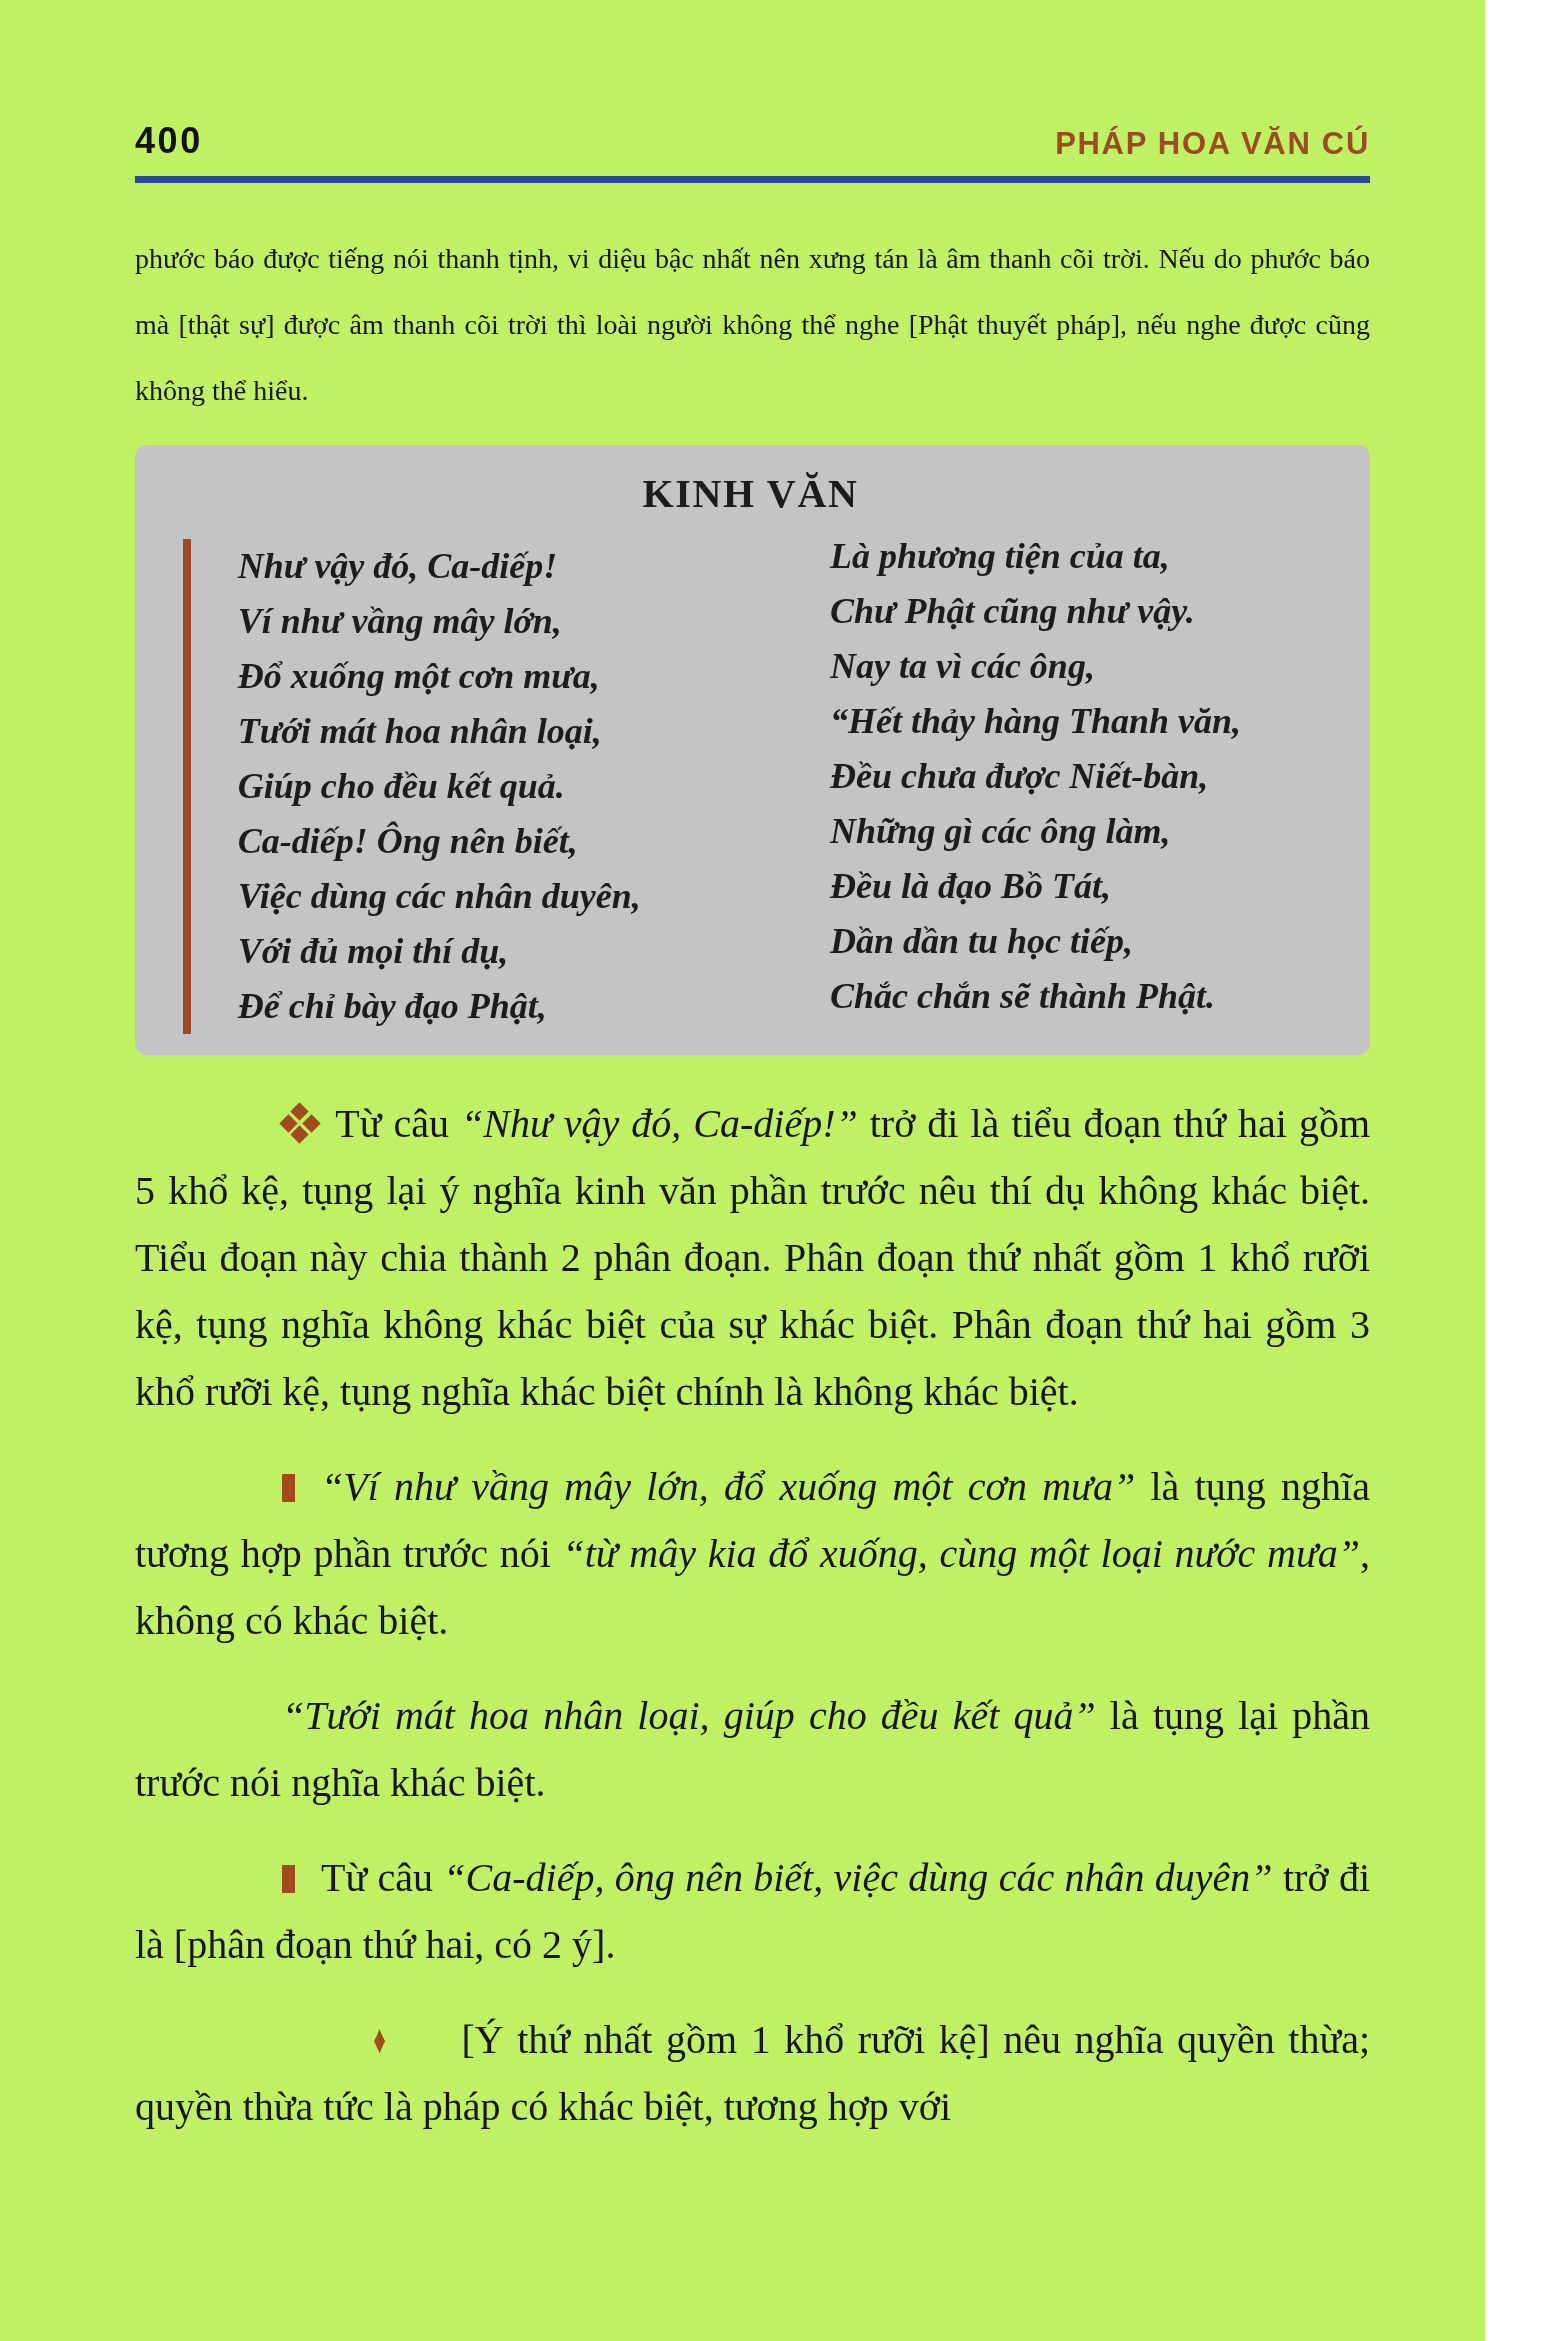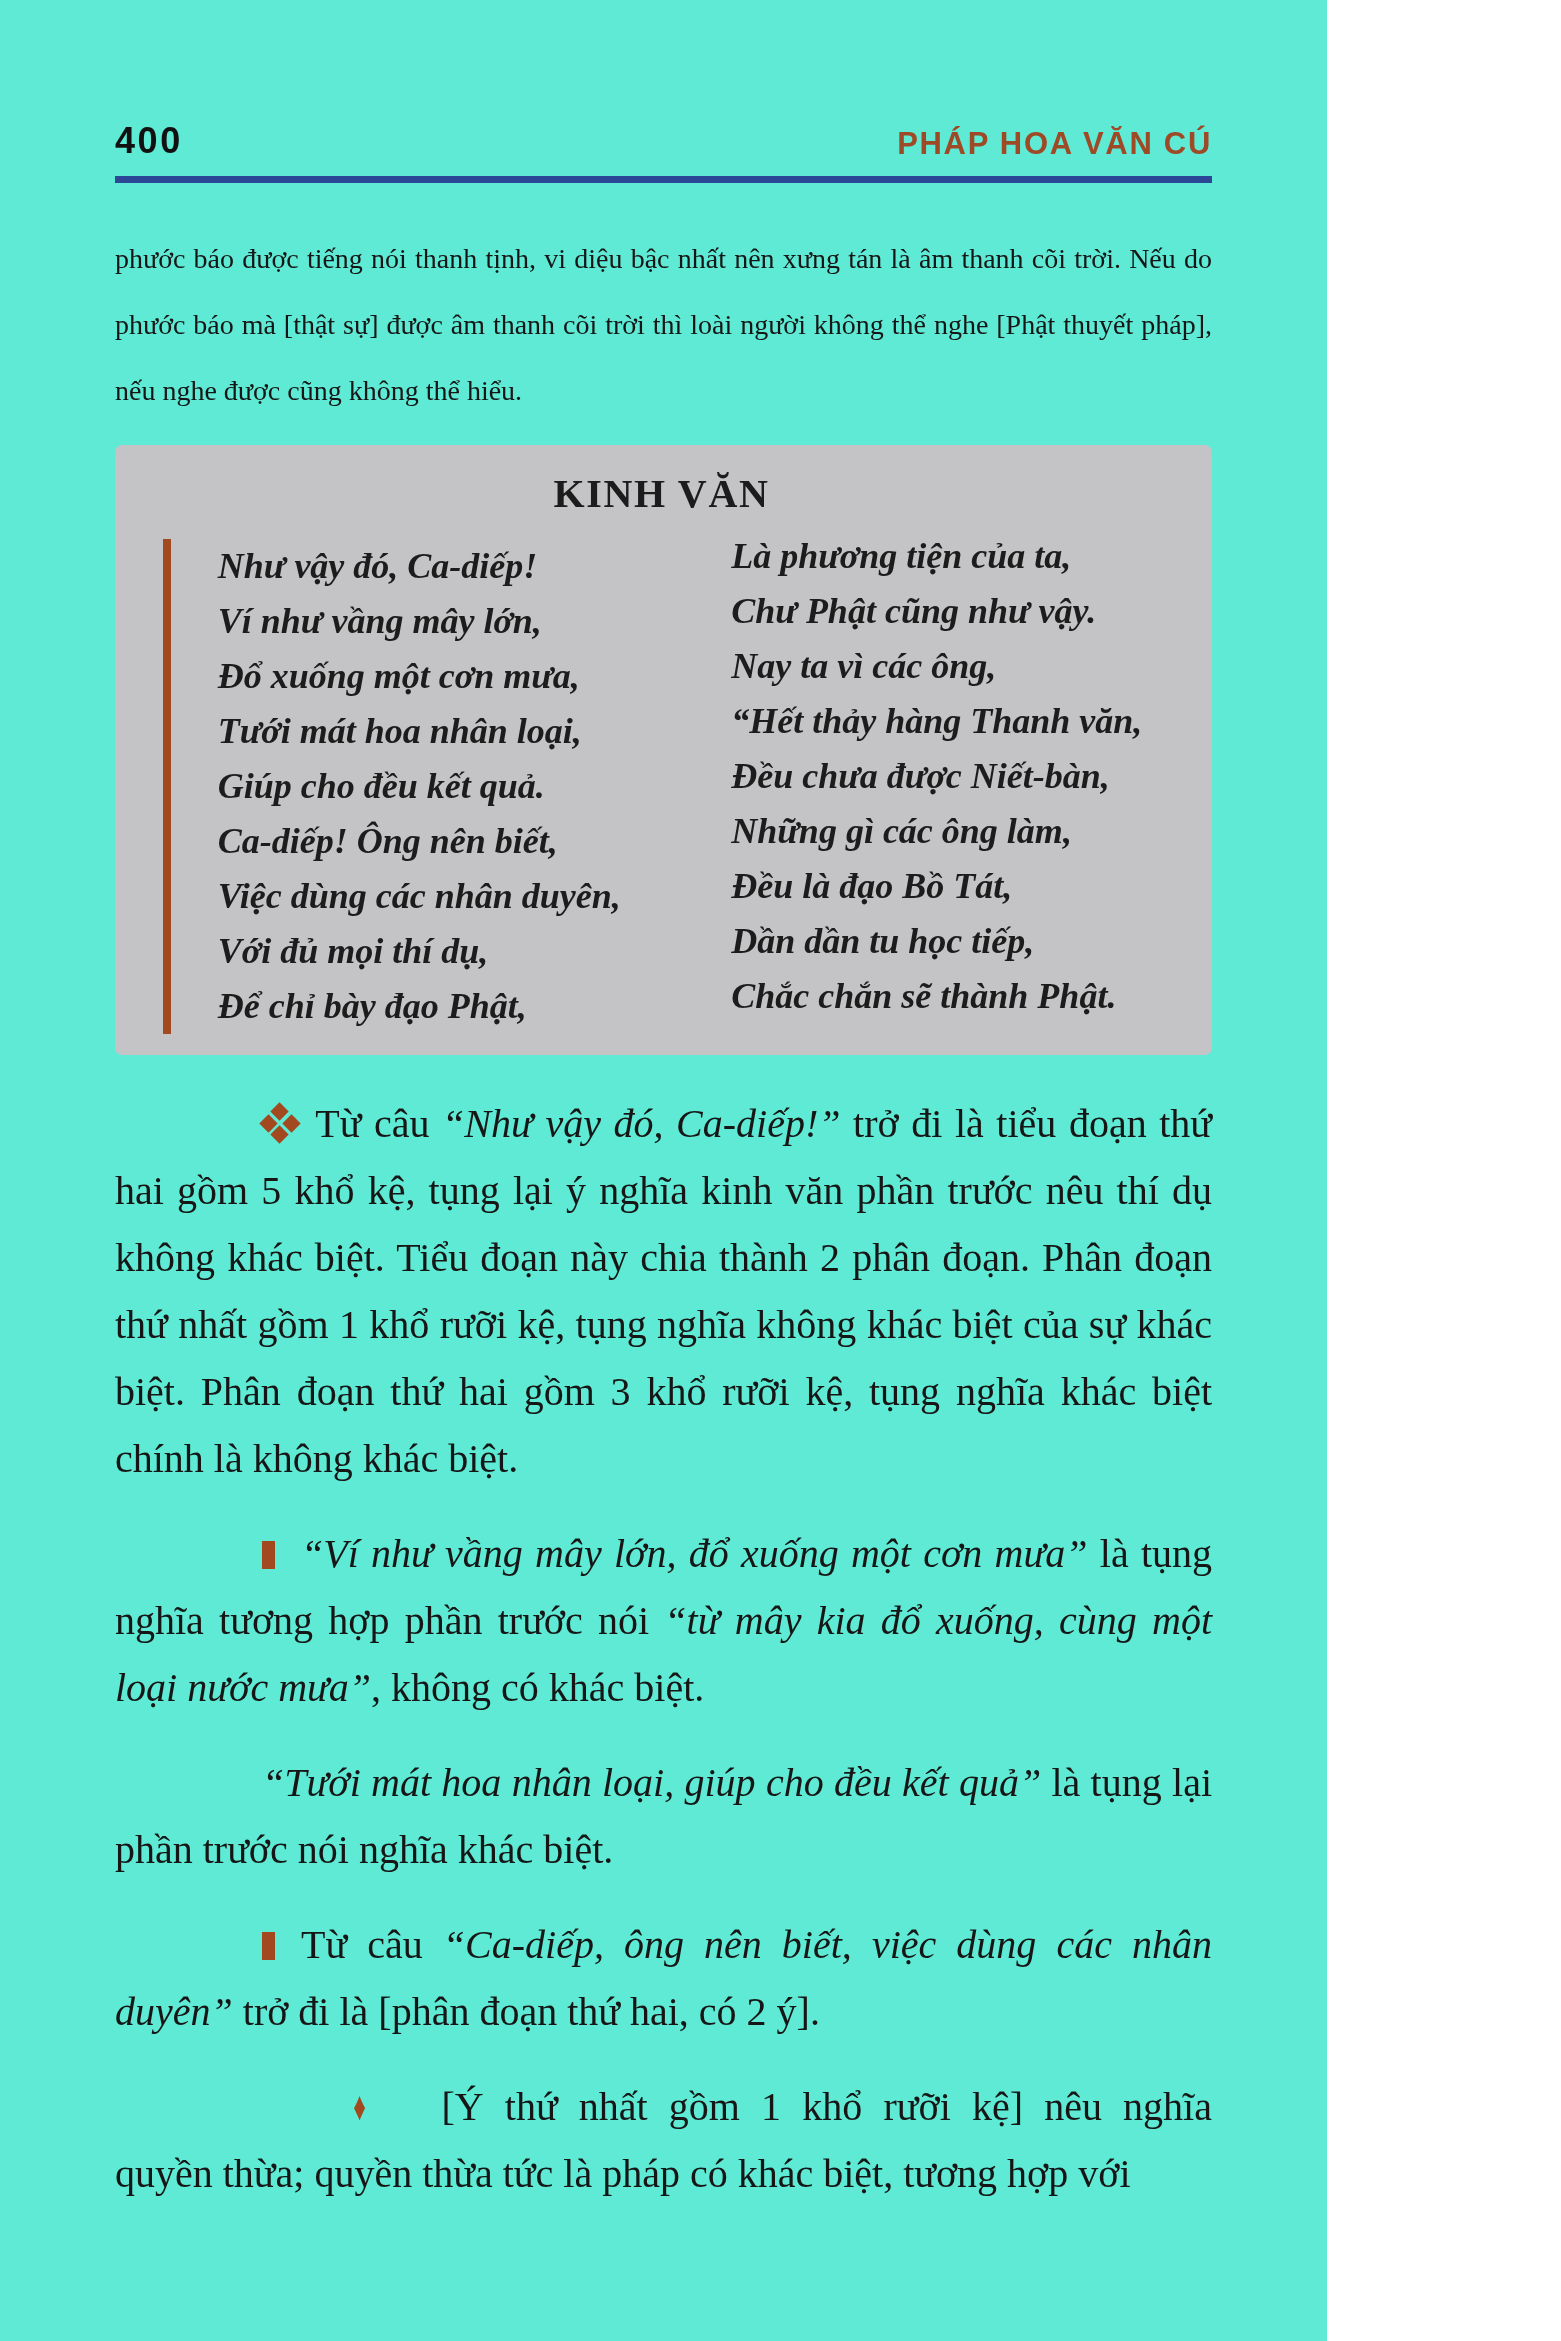--- a/index.html
+++ b/index.html
@@ -6,25 +6,26 @@
     --accent-brown:#a3491f;
     --header-brown:#9e4a26;
     --rule-blue:#2b4896;
     --box-gray:#c4c4c6;
     --text-black:#161616;
   }
   *{margin:0;padding:0;box-sizing:border-box;}
   body{background:#ffffff;}
   .page{
     position:relative;
-    width:1327px;height:2342px;
-    background:#5eead4;
+    width:1485px;height:2342px;
+    background:#bef264;
     overflow:hidden;
     font-family:"Liberation Serif","DejaVu Serif",serif;
     color:var(--text-black);
+    padding-left:20px;
   }
   .content{margin:0 115px;}
   
   .runhead{
     padding-top:120px;
     display:flex;justify-content:space-between;align-items:flex-end;
     border-bottom:7px solid var(--rule-blue);
     padding-bottom:14px;
     font-family:"Liberation Sans","DejaVu Sans",sans-serif;
   }
@@ -33,21 +34,21 @@
   
   .intro{
     margin-top:43px;
     font-size:28px;line-height:66px;
     text-align:justify;
   }
   
   .kinhvan{
     margin-top:21px;
     background:var(--box-gray);
-    border-radius:7px;
+    border-radius:12px;
     padding:24px 52px 21px 48px;
   }
   .kinhvan-title{
     text-align:center;
     font-size:40px;font-weight:bold;letter-spacing:1.7px;
     line-height:49px;
     margin-bottom:21px;
     color:#1c1c1c;
   }
   .verse-cols{display:flex;font-style:italic;}

